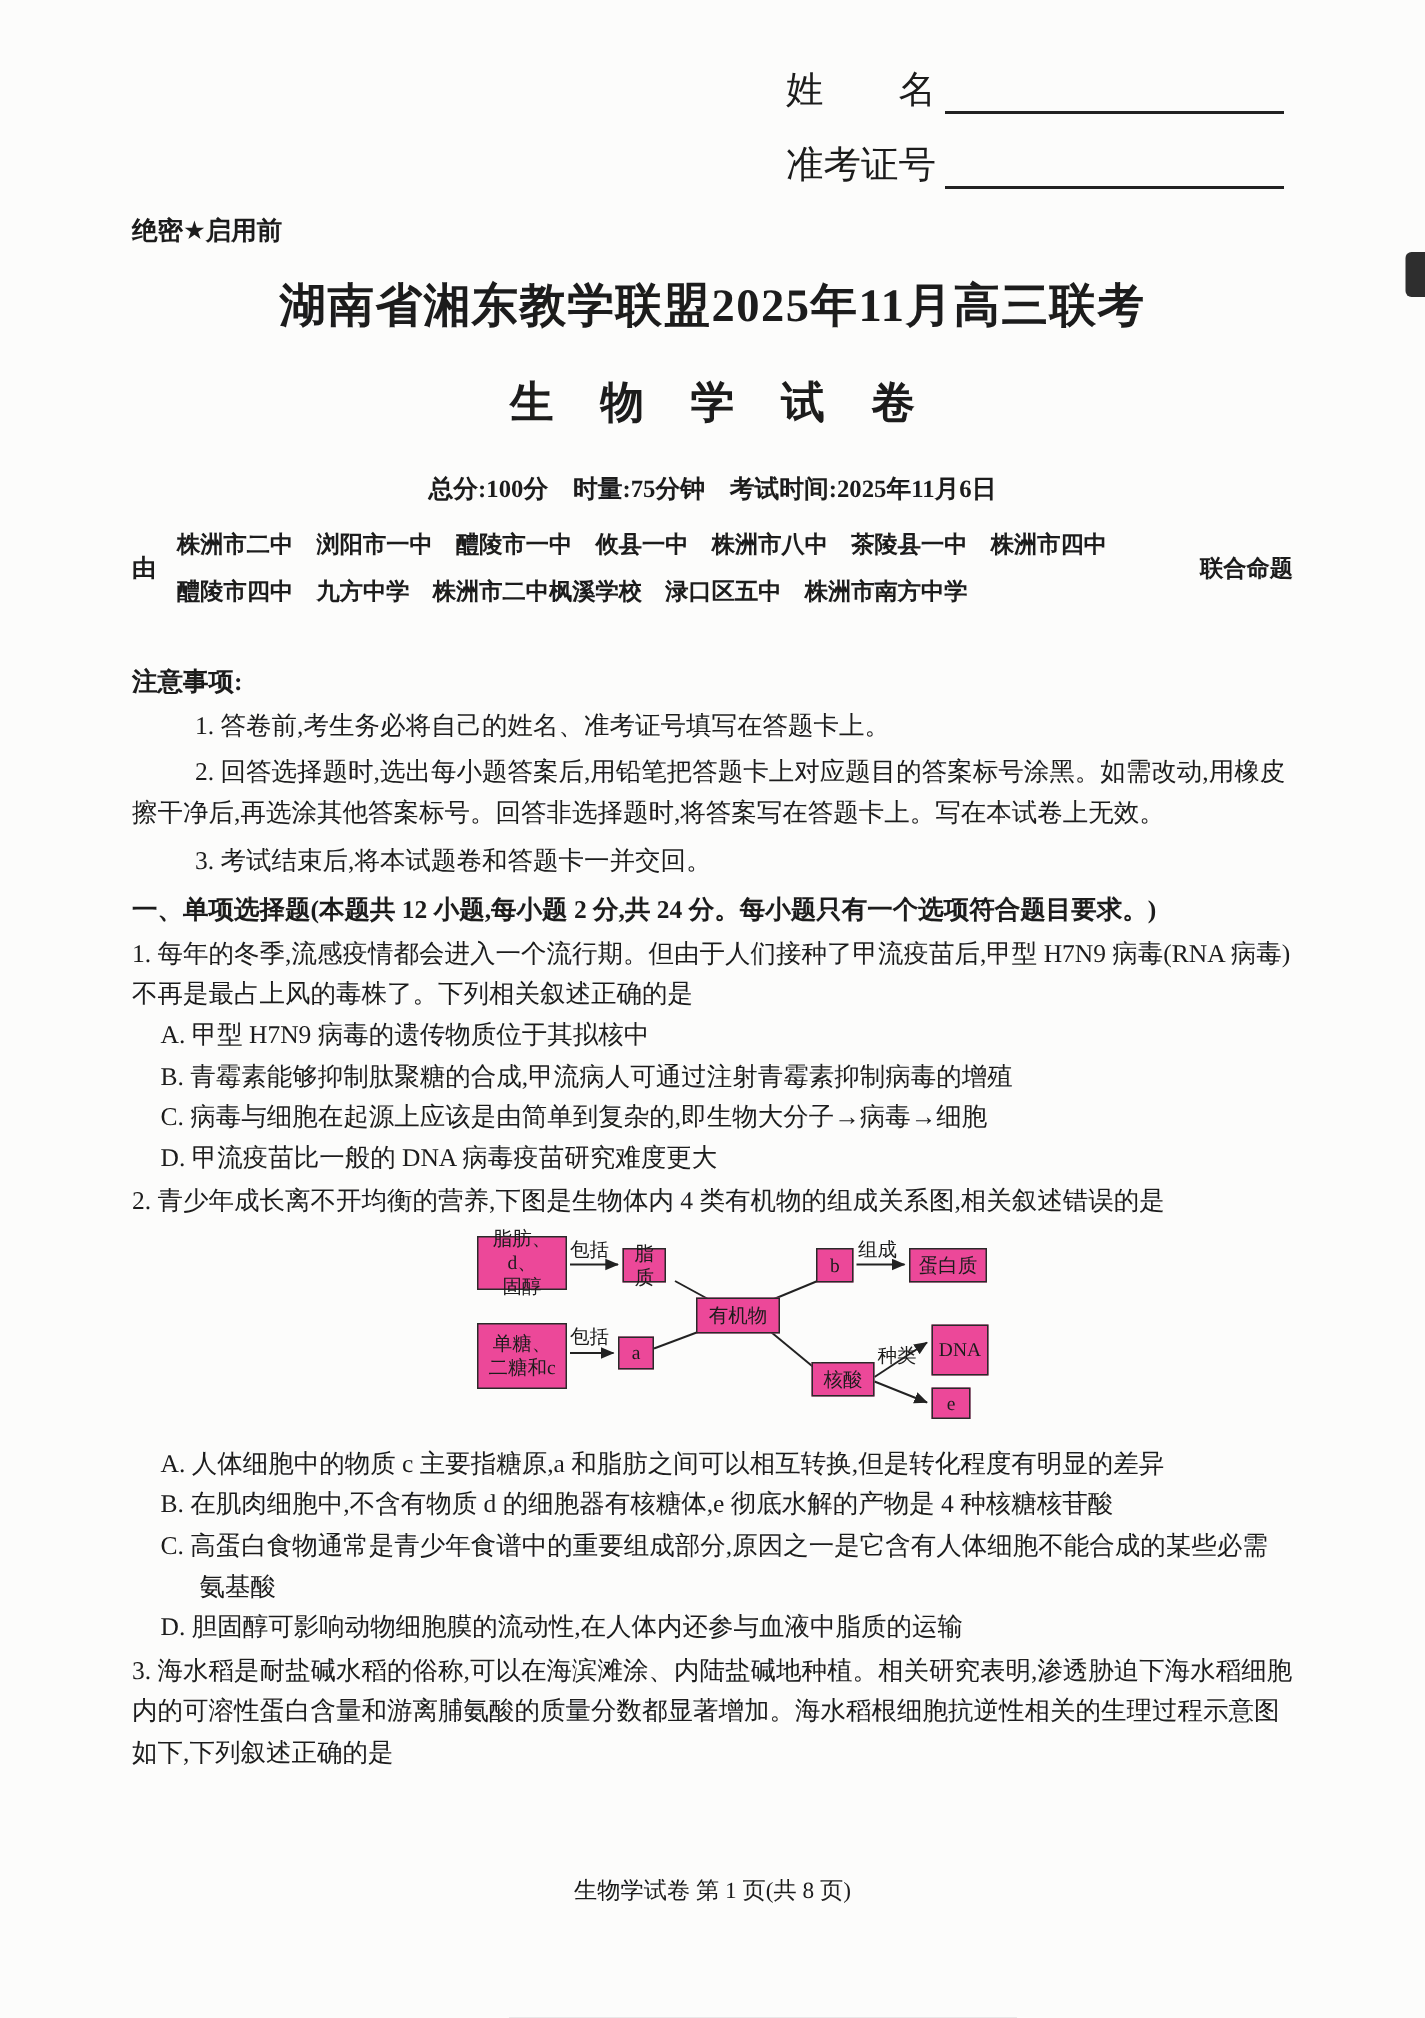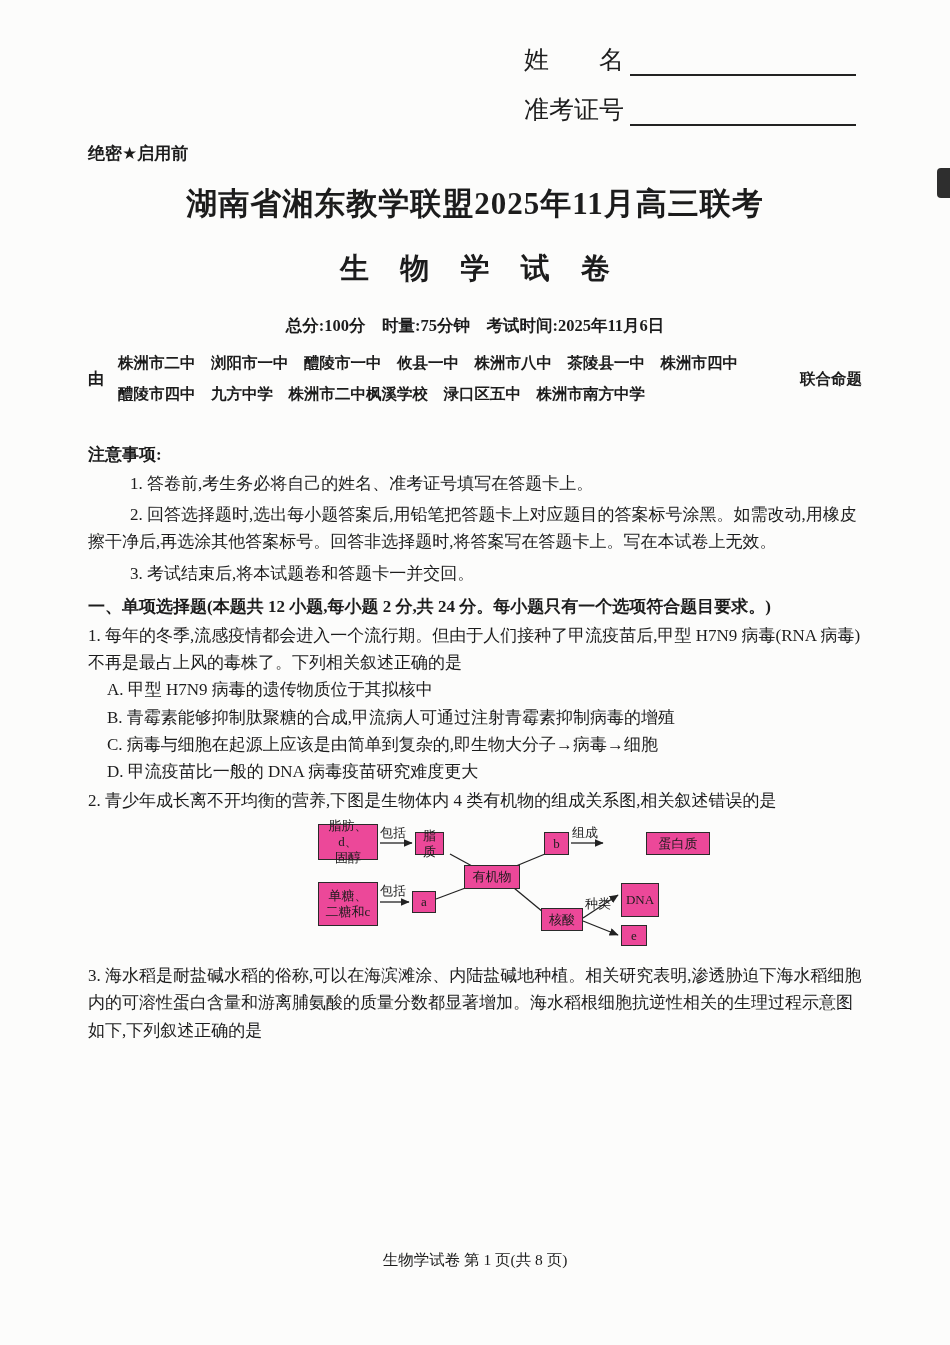--- a/index.html
+++ b/index.html
@@ -45,21 +45,21 @@
   .diagram { position: relative; width: 350px; height: 132px; margin: 8px 0 8px 228px; }
   .diagram svg { position: absolute; left: 0; top: 0; }
   .dbox {
     position: absolute; border: 1.5px solid #2a2a2a; background: #ec4899;
     display: flex; align-items: center; justify-content: center; text-align: center;
     font-size: 13px; line-height: 1.25; white-space: pre-line; padding: 1px 3px;
   }
   .b-lipidc  { left: 2px;   top: 2px;   width: 60px; height: 36px; }
   .b-lipid   { left: 99px;  top: 10px;  width: 29px; height: 23px; }
   .b-b       { left: 228px; top: 10px;  width: 25px; height: 23px; }
-  .b-protein { left: 290px; top: 10px;  width: 64px; height: 23px; margin-left: 40px; }
+  .b-protein { left: 290px; top: 10px;  width: 52px; height: 23px; }
   .b-organic { left: 148px; top: 43px;  width: 56px; height: 24px; }
   .b-sugar   { left: 2px;   top: 60px;  width: 60px; height: 44px; }
   .b-a       { left: 96px;  top: 69px;  width: 24px; height: 22px; }
   .b-nucleic { left: 225px; top: 86px;  width: 42px; height: 23px; }
   .b-dna     { left: 305px; top: 61px;  width: 38px; height: 34px; }
   .b-e       { left: 305px; top: 103px; width: 26px; height: 21px; }
   .dlabel { position: absolute; font-size: 13px; }
   .l-include-top    { left: 64px;  top: 2px; }
   .l-compose        { left: 256px; top: 2px; }
   .l-include-bottom { left: 64px;  top: 60px; }
@@ -157,20 +157,26 @@
       <div class="dbox b-nucleic">核酸</div>
       <div class="dbox b-dna">DNA</div>
       <div class="dbox b-e">e</div>
 
       <span class="dlabel l-include-top">包括</span>
       <span class="dlabel l-compose">组成</span>
       <span class="dlabel l-include-bottom">包括</span>
       <span class="dlabel l-kind">种类</span>
     </div>
 
+    <div class="opts">
+      <p class="opt">A. 人体细胞中的物质 c 主要指糖原,a 和脂肪之间可以相互转换,但是转化程度有明显的差异</p>
+      <p class="opt">B. 在肌肉细胞中,不含有物质 d 的细胞器有核糖体,e 彻底水解的产物是 4 种核糖核苷酸</p>
+      <p class="opt">C. 高蛋白食物通常是青少年食谱中的重要组成部分,原因之一是它含有人体细胞不能合成的某些必需氨基酸</p>
+      <p class="opt">D. 胆固醇可影响动物细胞膜的流动性,在人体内还参与血液中脂质的运输</p>
+    </div>
   </div>
 
   <div class="question">
     <p class="stem">3. 海水稻是耐盐碱水稻的俗称,可以在海滨滩涂、内陆盐碱地种植。相关研究表明,渗透胁迫下海水稻细胞内的可溶性蛋白含量和游离脯氨酸的质量分数都显著增加。海水稻根细胞抗逆性相关的生理过程示意图如下,下列叙述正确的是</p>
   </div>
 
   <div class="footer">生物学试卷 第 1 页(共 8 页)</div>
 
 </div>
 

